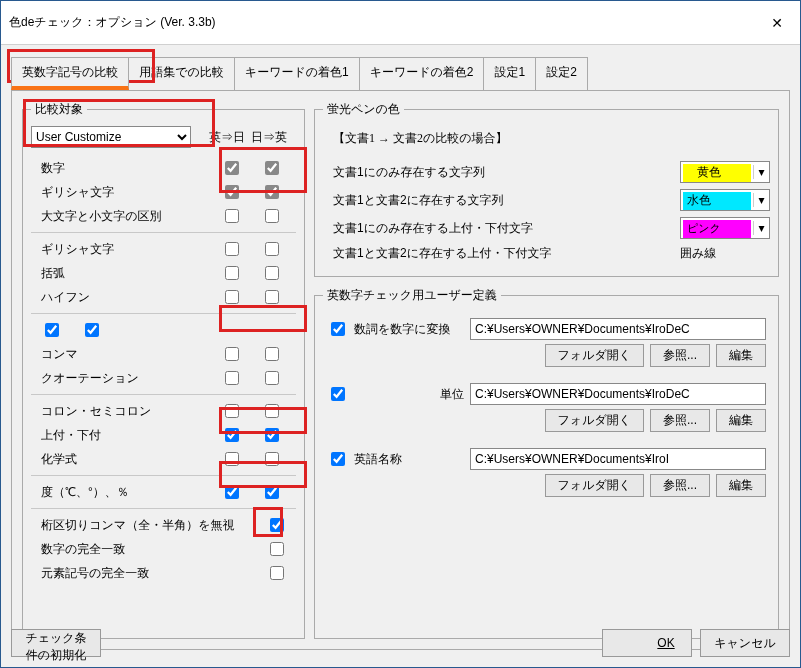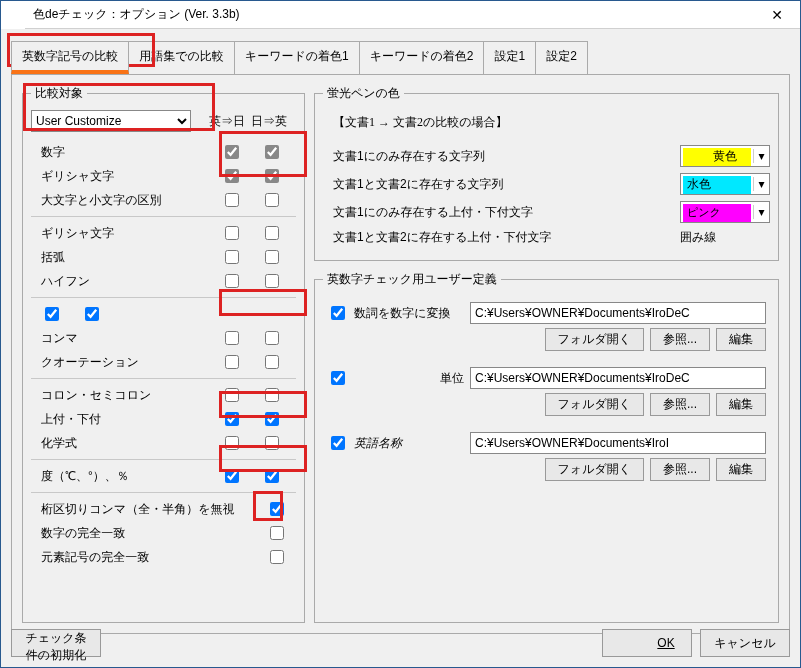--- a/index.html
+++ b/index.html
@@ -13,28 +13,27 @@
     overflow: hidden;
   }
   .window {
     width: 801px;
     height: 668px;
     border: 1px solid #28598f;
     display: flex;
     flex-direction: column;
   }
   .titlebar {
-    height: 28px;
+    height: 44px;
     background: #fff;
     border-bottom: 1px solid #d0d0d0;
     display: flex;
     align-items: center;
     justify-content: space-between;
     padding: 0 0 0 8px;
-    margin-left: 24px;
   }
   .titlebar .title { font-size: 12px; }
   .close-btn {
     width: 46px;
     height: 29px;
     display: flex;
     align-items: center;
     justify-content: center;
     font-size: 14px;
   }
@@ -289,21 +288,21 @@
       <div class="right-col">
         <fieldset>
           <legend>蛍光ペンの色</legend>
           <div style="padding:4px 10px 8px 10px;font-family:Liberation Serif, serif;">【文書1 → 文書2の比較の場合】</div>
           <div id="hl-rows">
               <div class="highlight-row">
                 <div class="hl-label">文書1にのみ存在する文字列</div>
                 <div class="color-select">
                   <div style="position: relative; flex: 1 1 0%; height: 100%; display: flex; align-items: center;">
                     <div class="color-swatch" style="background: rgb(255, 255, 0); position: absolute; inset: 1px; width: auto;"></div>
-                    <div style="position: relative; padding-left: 8px; font-size: 12px; margin-left: 24px;">黄色</div>
+                    <div style="position: relative; padding-left: 16px; font-size: 12px;">黄色</div>
                   </div>
                   <div class="color-arrow">▾</div>
                 </div>
               </div>
               <div class="highlight-row">
                 <div class="hl-label">文書1と文書2に存在する文字列</div>
                 <div class="color-select">
                   <div style="position: relative; flex: 1 1 0%; height: 100%; display: flex; align-items: center;">
                     <div class="color-swatch" style="background: rgb(0, 232, 255); position: absolute; inset: 1px; width: auto;"></div>
                     <div style="position: relative; padding-left: 6px; font-size: 12px;">水色</div>
@@ -351,21 +350,21 @@
                 </div>
                 <div class="userdef-row" style="justify-content: flex-end;">
                   <button class="winbtn">フォルダ開く</button>
                   <button class="winbtn">参照...</button>
                   <button class="winbtn">編集</button>
                 </div>
               </div>
               <div class="userdef-block">
                 <div class="userdef-row">
                   <input type="checkbox" checked="" style="">
-                  <span style="width: 110px; font-style: italic;">英語名称</span>
+                  <span style="width: 110px;">英語名称</span>
                   <input type="text" class="path-input" value="C:¥Users¥OWNER¥Documents¥IroI" style="">
                 </div>
                 <div class="userdef-row" style="justify-content: flex-end;">
                   <button class="winbtn">フォルダ開く</button>
                   <button class="winbtn">参照...</button>
                   <button class="winbtn">編集</button>
                 </div>
               </div>
             </div>
         </fieldset>

